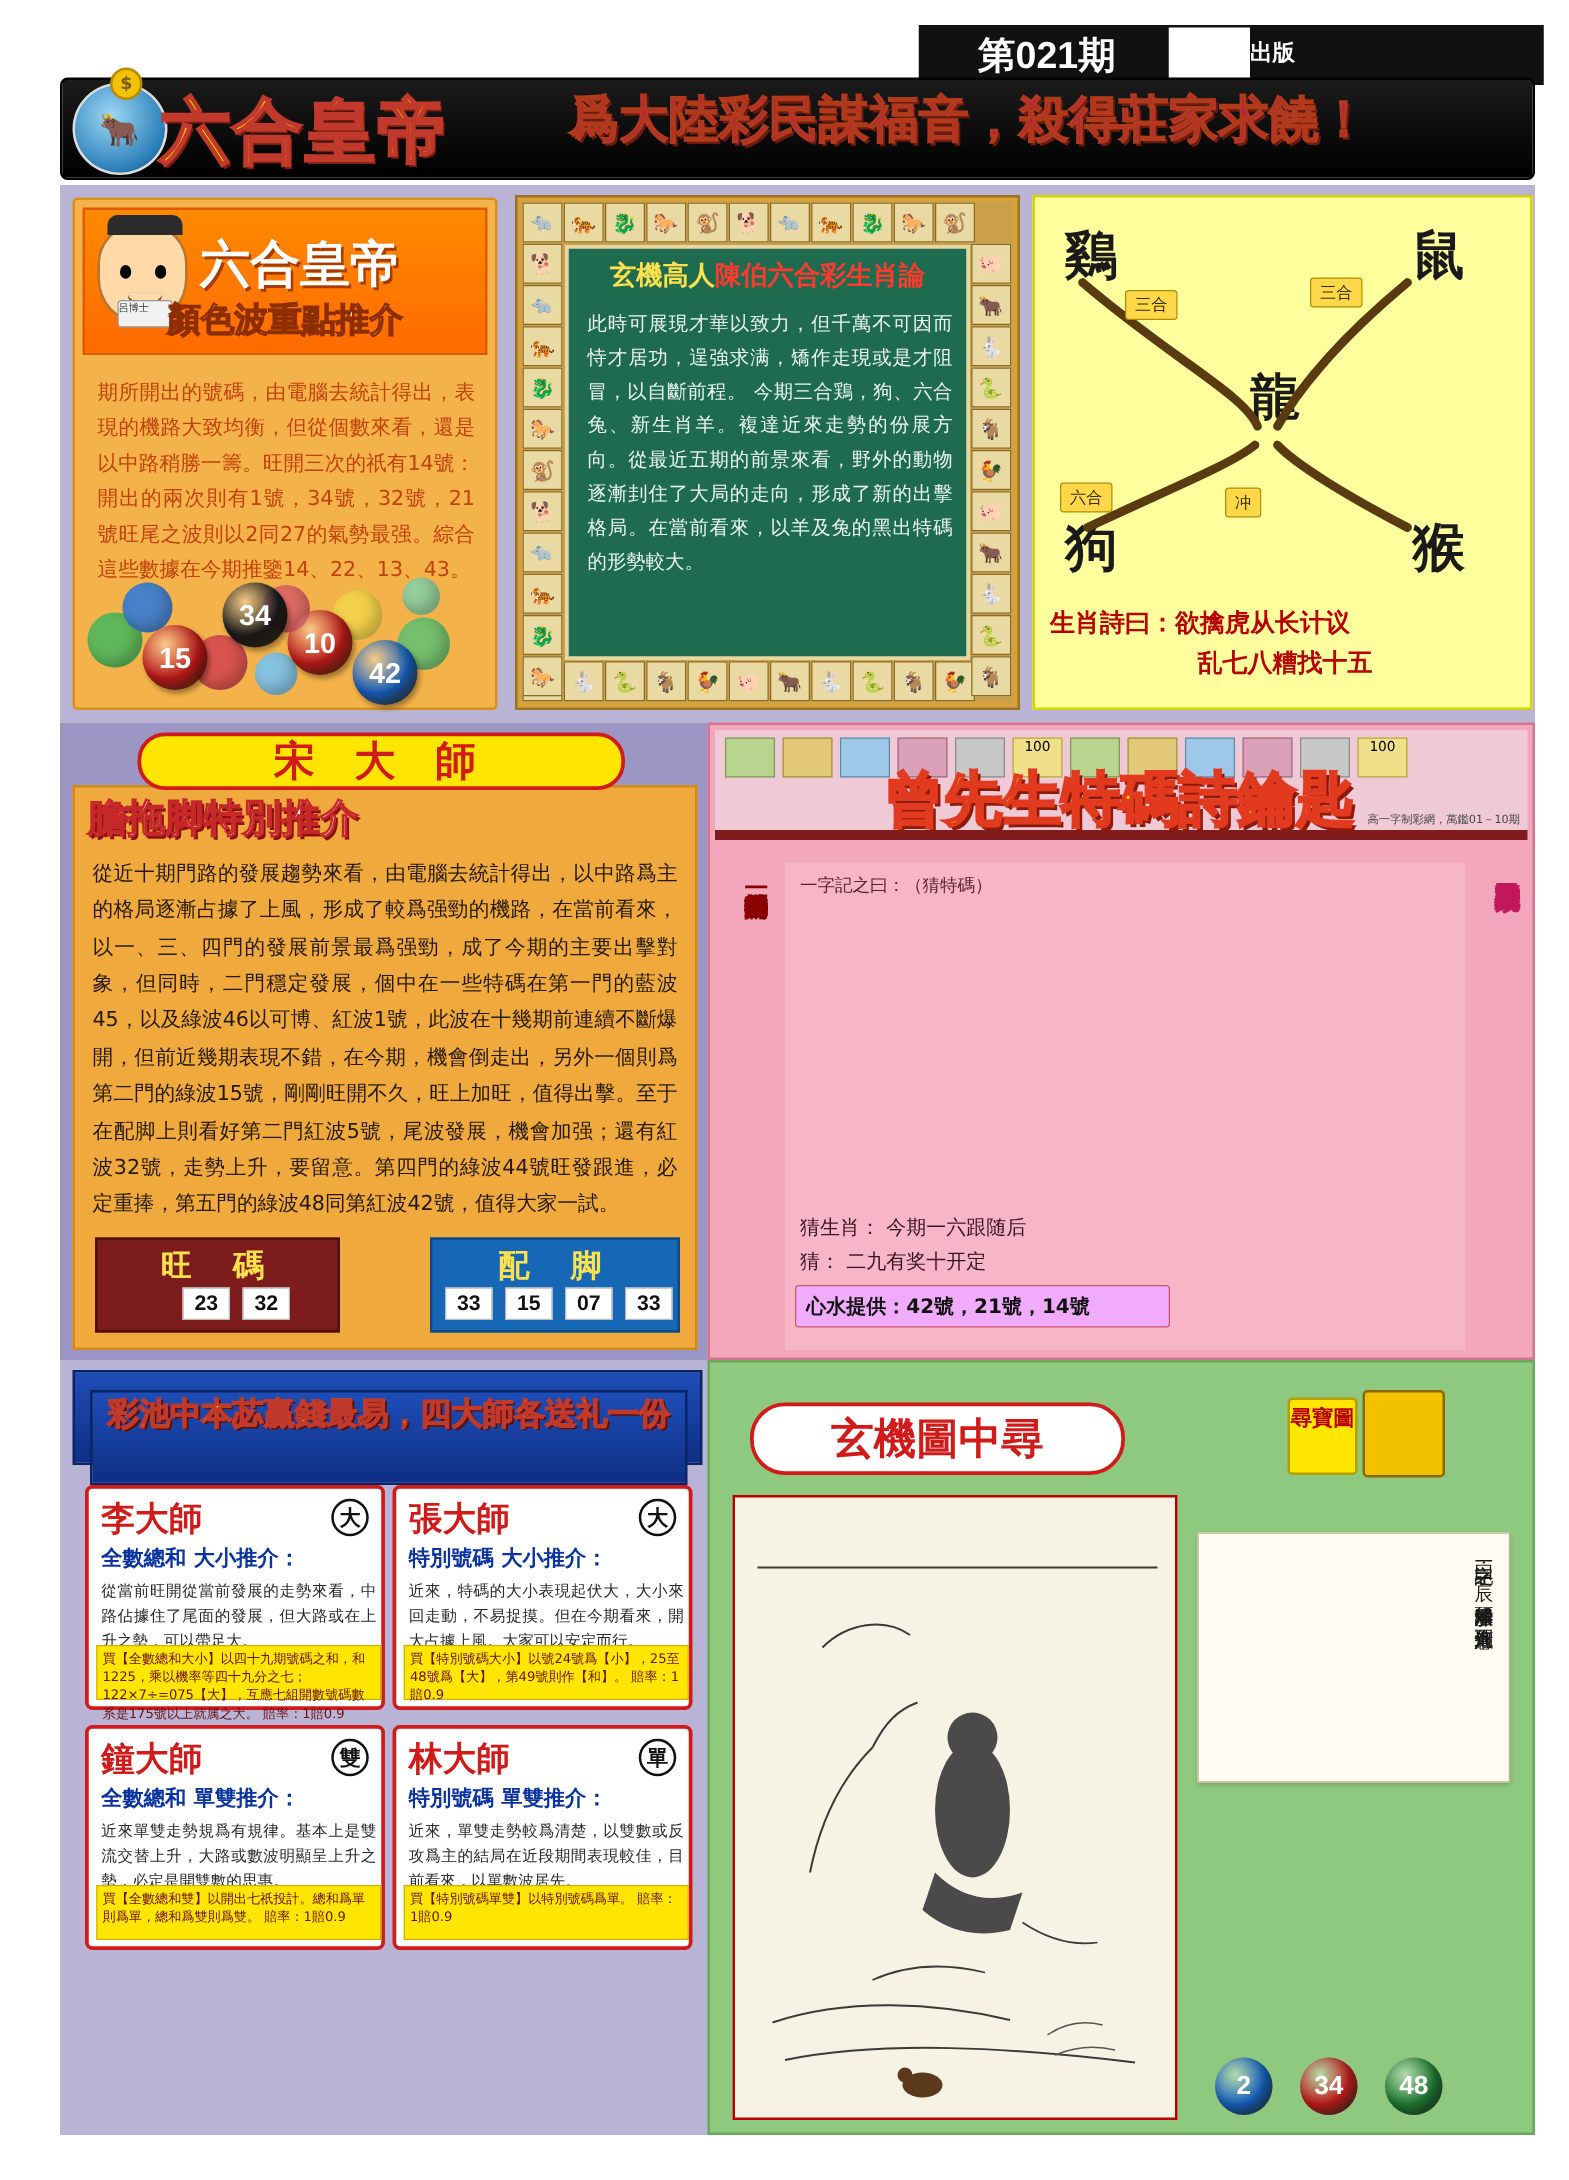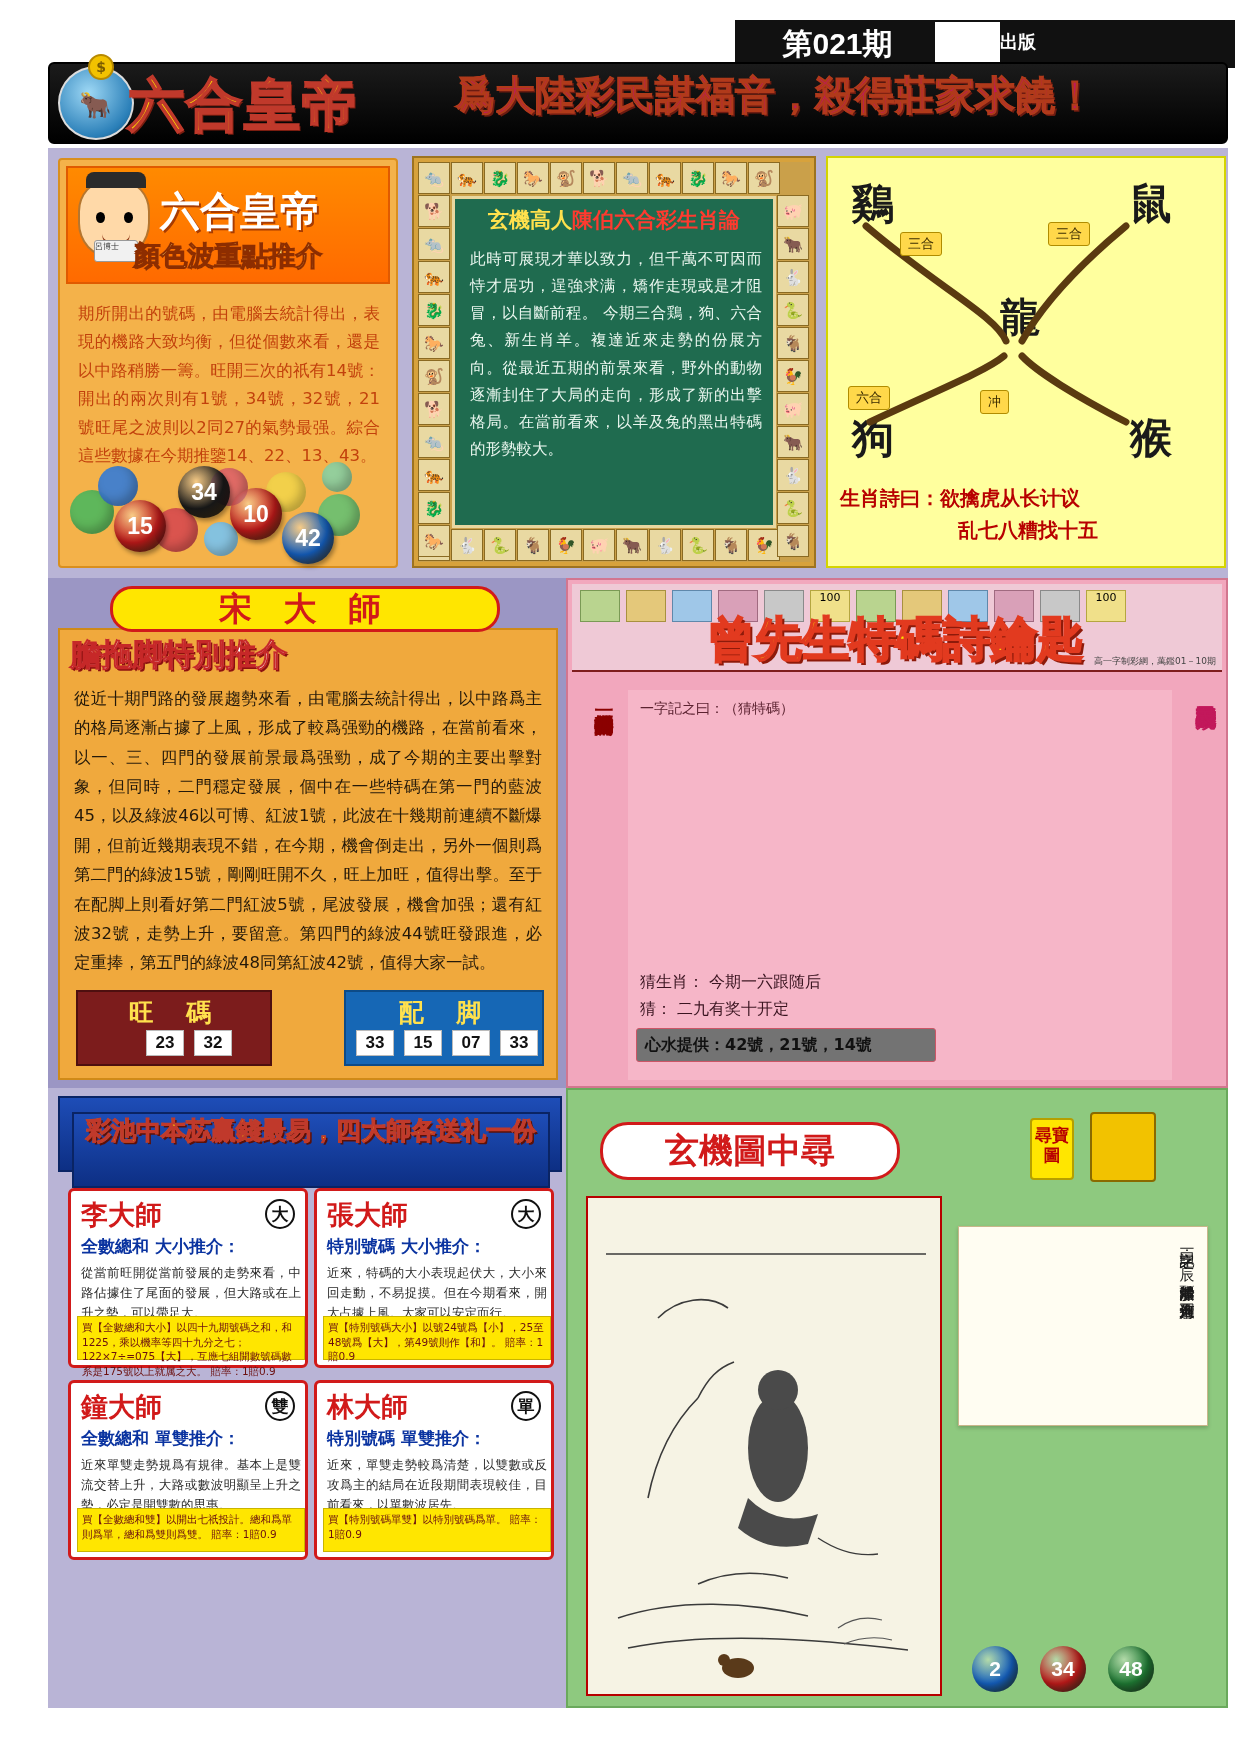--- a/index.html
+++ b/index.html
@@ -238,21 +238,21 @@
     font-family:"Liberation Sans", sans-serif;
   }
   
   .zeng-card {
     position:absolute; left:566px; top:578px; width:662px; height:510px;
     background:#f2a7bd; border:2px solid #d2768f;
   }
   .zeng-top {
     position:absolute; left:572px; top:584px; width:650px; height:88px;
     background:#efc9d6;
-    border-bottom:2px solid #7f1d1d;
+    border-bottom:8px solid #7f1d1d;
     overflow:hidden;
   }
   .zeng-title {
     position:absolute; left:576px; top:608px; width:640px;
     text-align:center; font-size:47px; font-weight:bold;
     color:#ffe600; -webkit-text-stroke:2px #e23a1f;
     text-shadow:3px 3px 0 #8e1a0a;
     font-family:"DejaVu Sans", sans-serif;
   }
   .zeng-leftcol {
@@ -281,21 +281,21 @@
   .poem-line {
     position:absolute; font-size:22px; color:#2b2b2b; font-weight:bold;
     font-family:"DejaVu Sans", sans-serif;
   }
   .guess {
     position:absolute; left:640px; top:968px; font-size:16px; color:#3a1420;
     font-family:"DejaVu Sans", sans-serif; line-height:1.7;
   }
   .xinshui {
     position:absolute; left:636px; top:1028px; width:300px; height:34px;
-    background:#737373; border:1px solid #c56; border-radius:3px;
+    background:#f0abfc; border:1px solid #c56; border-radius:3px;
     display:flex; align-items:center; padding-left:8px;
     font-size:16px; color:#111; font-weight:bold;
     font-family:"DejaVu Sans", sans-serif;
   }
   
   .band3 {
     position:absolute; left:48px; top:1088px; width:1180px; height:620px;
     background:#b9b4d6;
   }
   .promo {
@@ -341,21 +341,21 @@
     background:#8ec97f; border:2px solid #6aa95c;
   }
   .xj-title {
     position:absolute; left:600px; top:1122px; width:300px; height:58px;
     background:#fff; border:3px solid #d11a1a; border-radius:28px;
     display:flex; align-items:center; justify-content:center;
     font-size:34px; font-weight:bold; color:#d11a1a;
     font-family:"DejaVu Sans", sans-serif;
   }
   .xunbao {
-    position:absolute; left:1030px; top:1118px; width:44px; height:62px;
+    position:absolute; left:1030px; top:1118px; width:56px; height:62px;
     background:#ffe600; border:2px solid #b59f00; border-radius:4px;
     font-size:17px; font-weight:bold; color:#b80000; text-align:center;
     line-height:1.15; padding-top:6px;
     font-family:"DejaVu Sans", sans-serif;
   }
   .hand-icon {
     position:absolute; left:1090px; top:1112px; width:66px; height:70px;
     background:#f2c200; border:2px solid #8a6a00; border-radius:4px;
   }
   .pic-frame {

